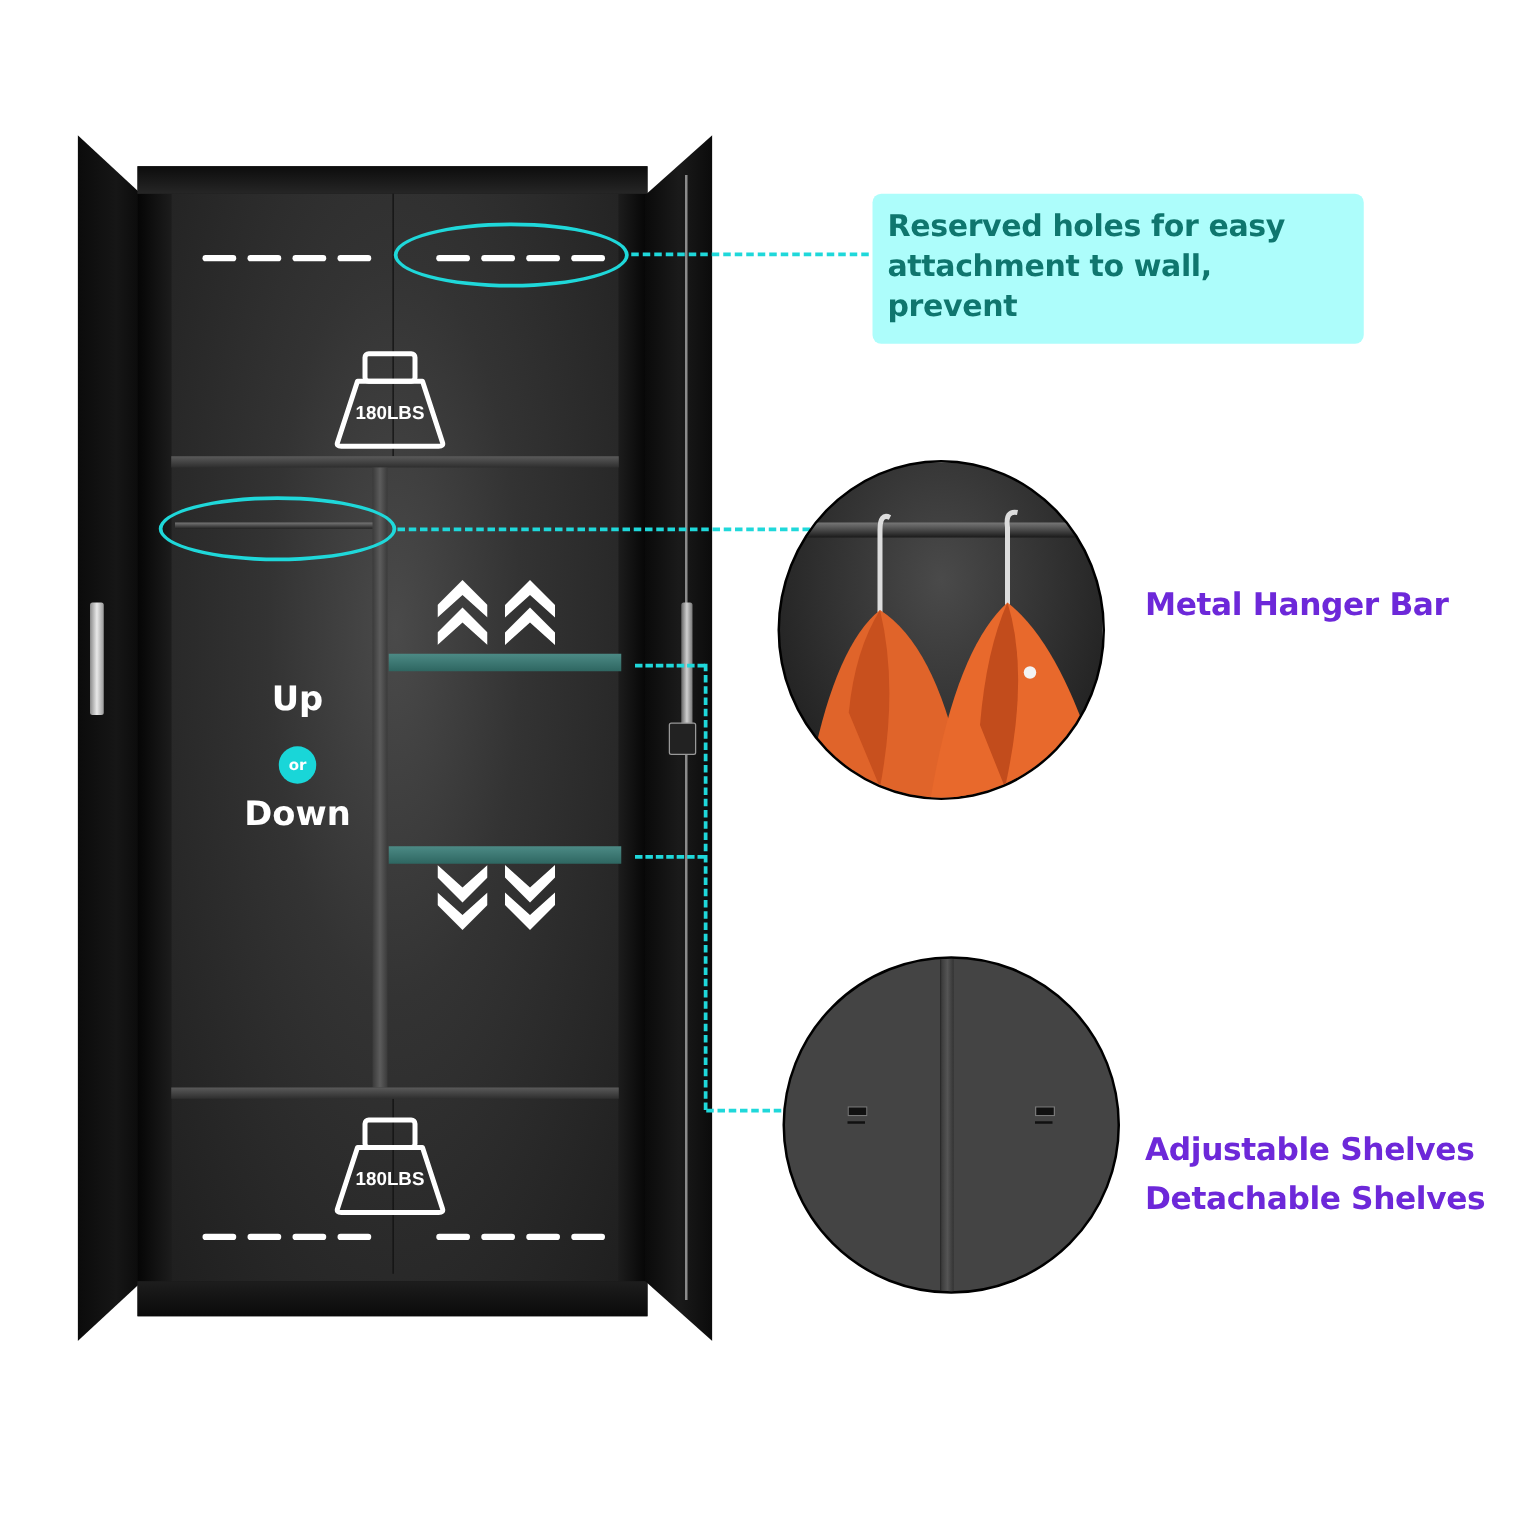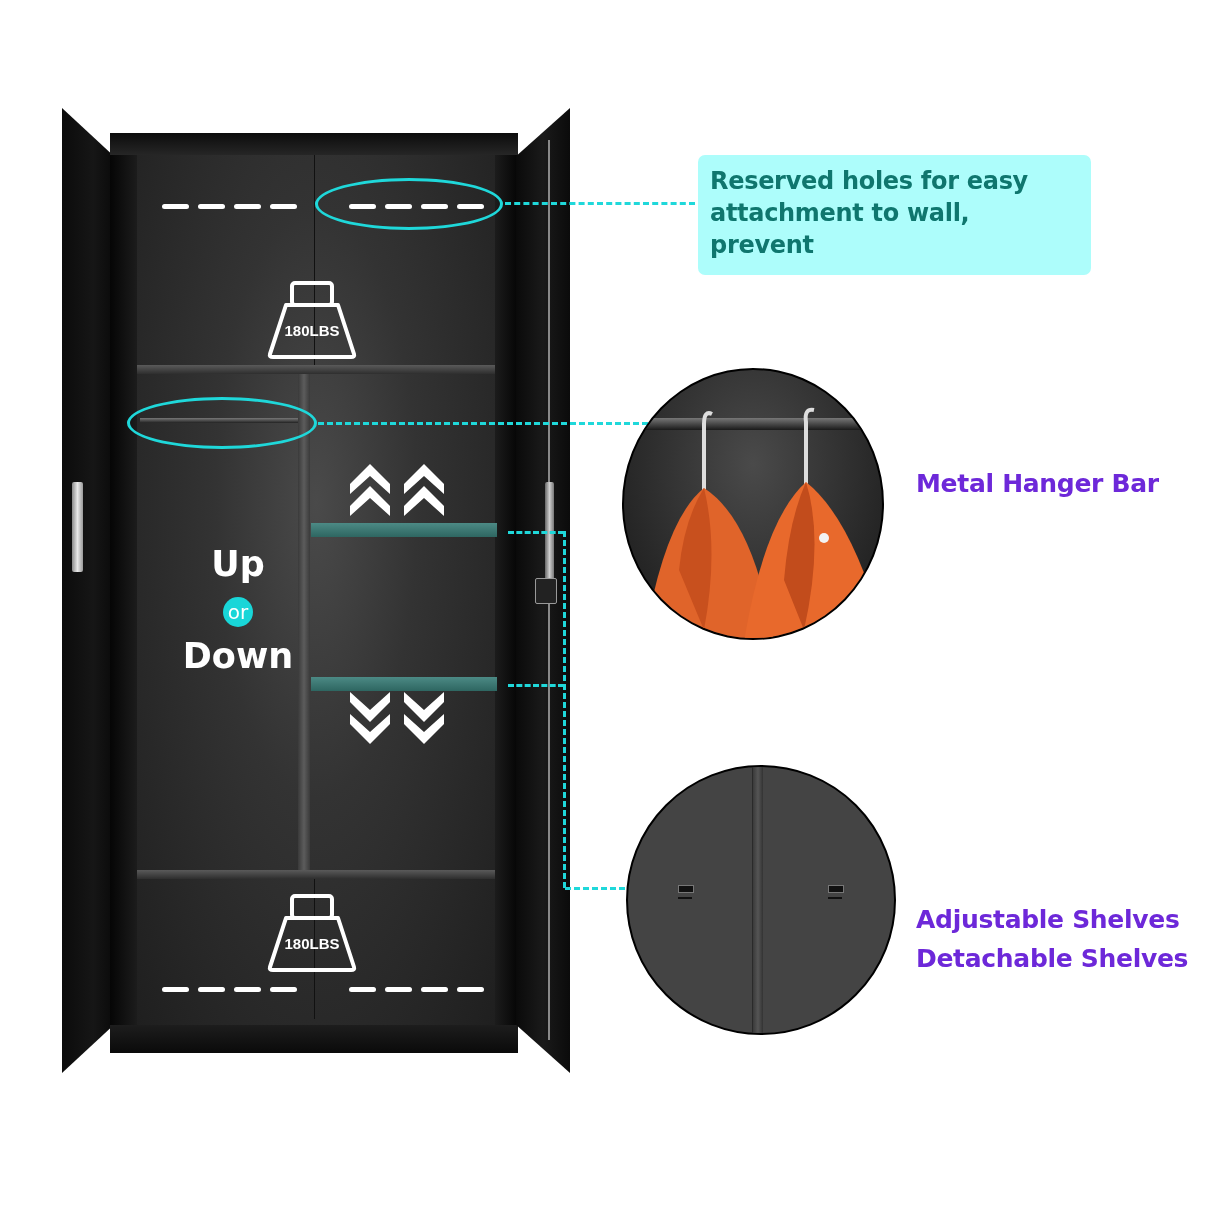--- a/index.html
+++ b/index.html
@@ -35,22 +35,22 @@
 
   
   .dash-row { display:flex; gap:9px; }
   .dash { width:27px; height:5px; background:#fff; border-radius:3px; }
 
   
   .weight { width:92px; height:80px; }
   .weight-label { font-family:"Liberation Sans", sans-serif; font-weight:bold; font-size:15px; color:#fff; text-align:center; width:92px; }
 
   
-  .updown { font-family:"DejaVu Sans", sans-serif; font-weight:bold; color:#fff; font-size:35px; text-align:center; width:120px; }
-  .or-circle { width:30px; height:30px; border-radius:50%; background:#19d6d8; color:#fff; font-weight:normal; font-size:20px; display:flex; align-items:center; justify-content:center; font-family:"DejaVu Sans", sans-serif; }
+  .updown { font-family:"DejaVu Sans", sans-serif; font-weight:bold; color:#fff; font-size:27px; text-align:center; width:120px; }
+  .or-circle { width:30px; height:30px; border-radius:50%; background:#19d6d8; color:#fff; font-weight:bold; font-size:12px; display:flex; align-items:center; justify-content:center; font-family:"DejaVu Sans", sans-serif; }
 
   
   .callout-box { left:698px; top:155px; width:393px; height:120px; background:#adfdfb; border-radius:7px; box-sizing:border-box; padding:10px 12px; }
   .callout-text { font-family:"DejaVu Sans", sans-serif; font-weight:bold; font-size:24px; line-height:32px; color:#0f766e; letter-spacing:-0.3px; }
   .label { font-family:"DejaVu Sans", sans-serif; font-weight:bold; font-size:25px; line-height:39px; color:#6d28d9; letter-spacing:-0.3px; }
 
   .circle { border-radius:50%; border:2px solid #000; overflow:hidden; box-sizing:border-box; }
   .circle-hanger { left:622px; top:368px; width:262px; height:272px; background:radial-gradient(ellipse at 50% 35%, #4a4a4a, #222 80%); }
   .circle-shelf { left:626px; top:765px; width:270px; height:270px; background:#444; }
 

